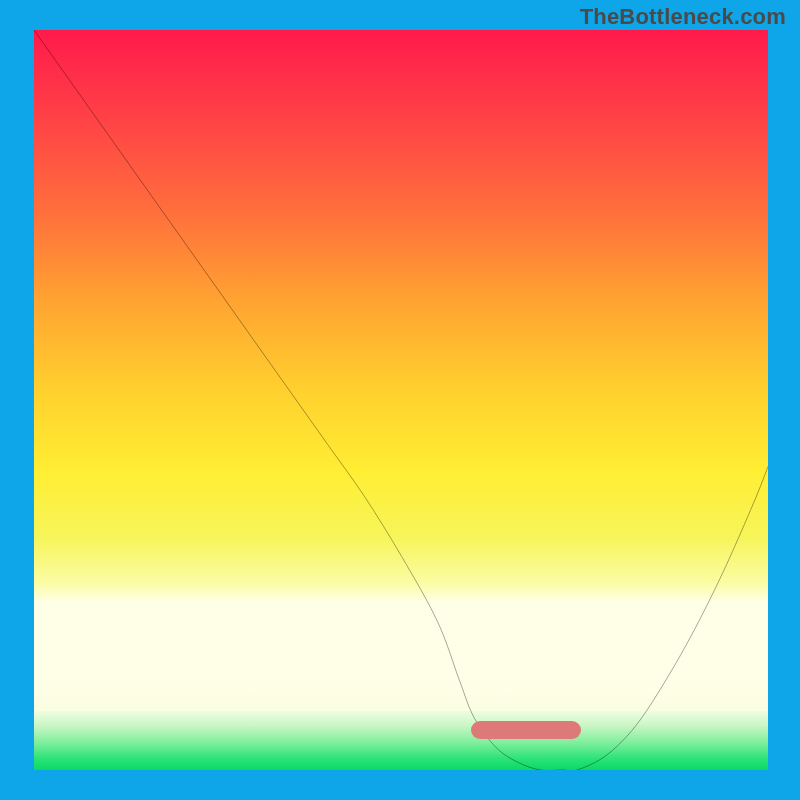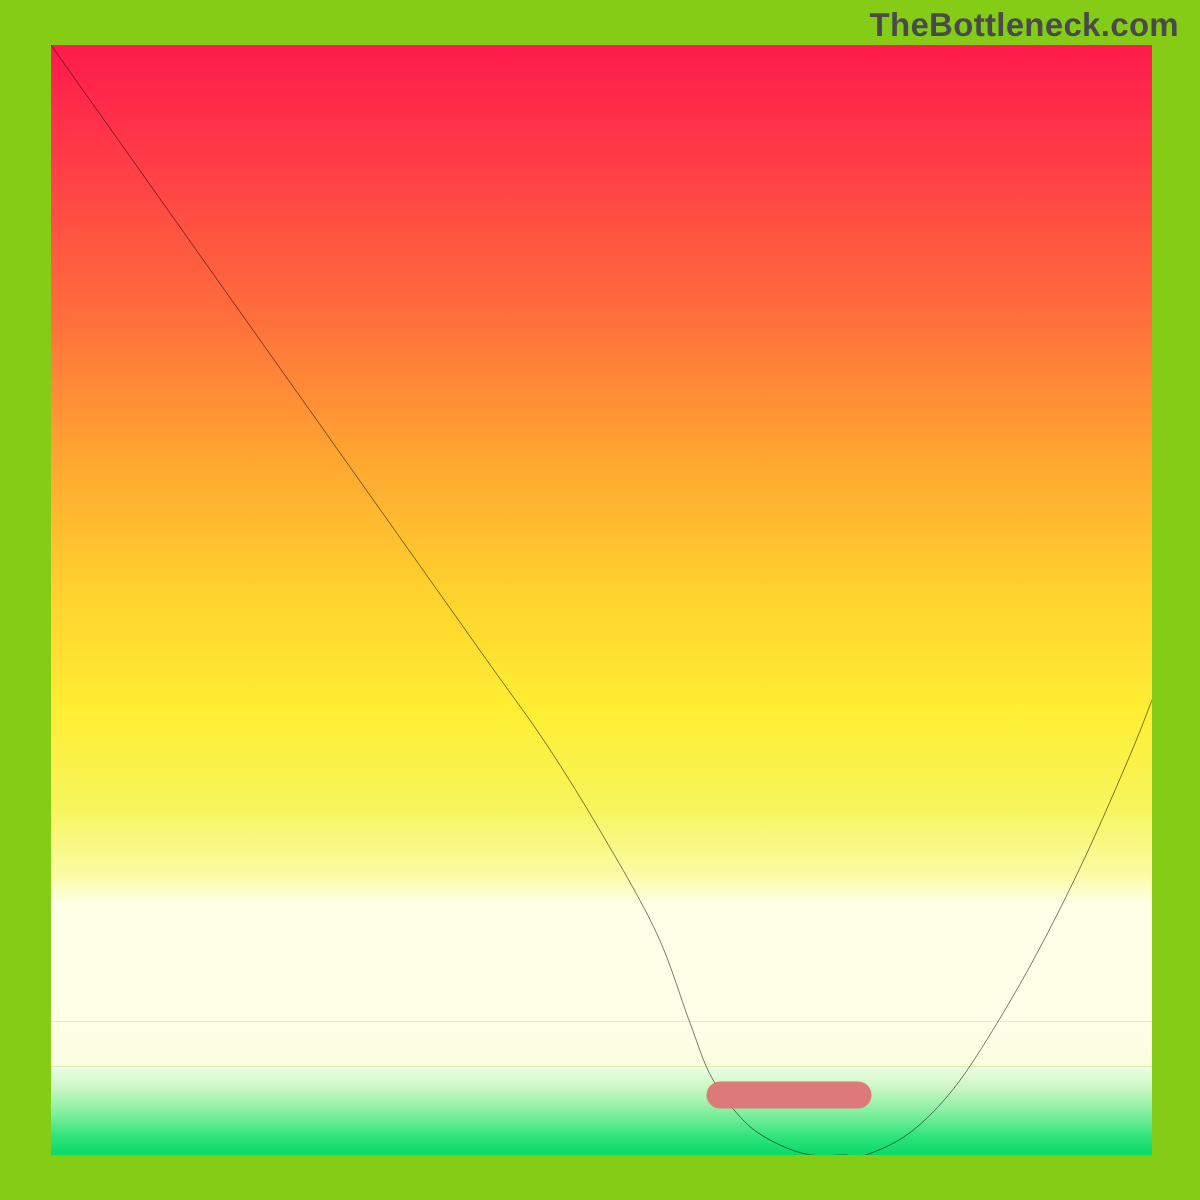--- a/index.html
+++ b/index.html
@@ -8,21 +8,21 @@
     width: 800px;
     height: 800px;
     background: #000;
     font-family: Arial, Helvetica, sans-serif;
     overflow: hidden;
   }
   .frame {
     position: absolute;
     left: 0; top: 0;
     width: 800px; height: 800px;
-    background: #84cc16;
+    background: #0ea5e9;
   }
   .watermark {
     position: absolute;
     top: 4px;
     right: 14px;
     color: #4a4a4a;
     font-size: 22px;
     font-weight: 600;
     letter-spacing: 0.2px;
     z-index: 50;

